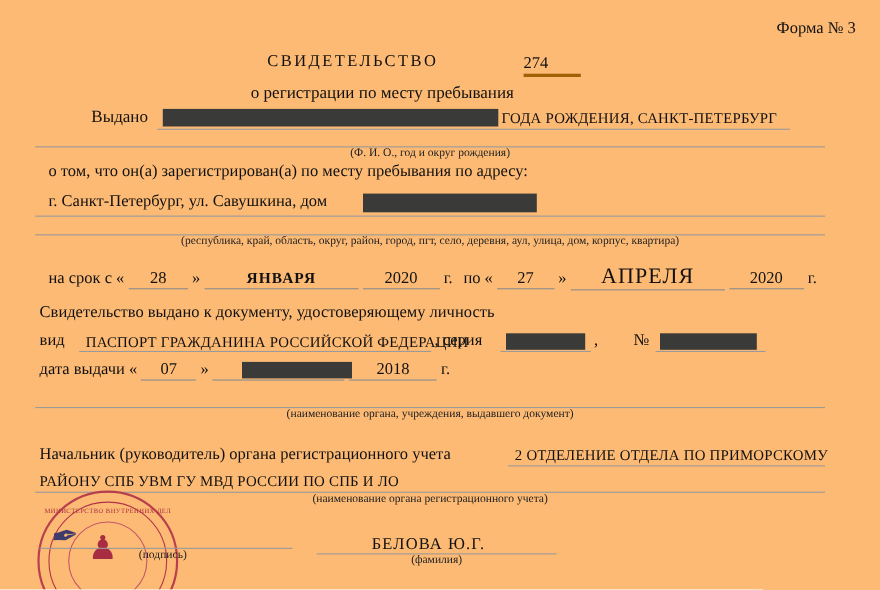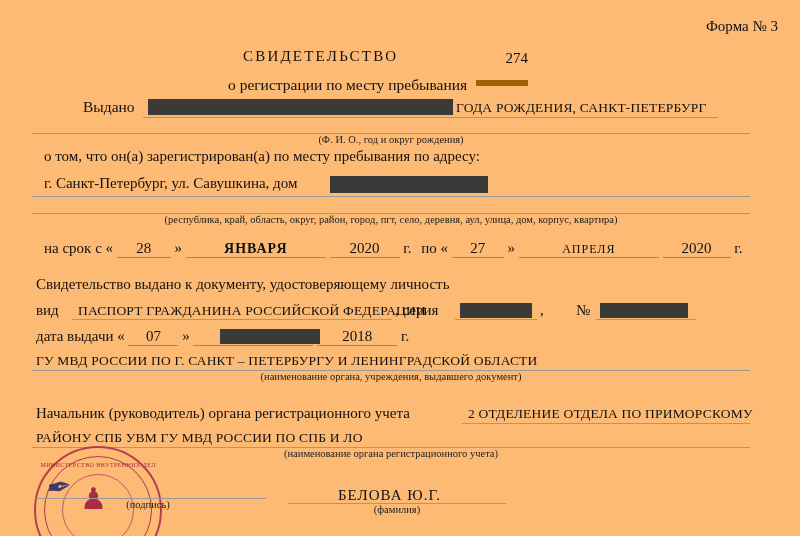--- a/index.html
+++ b/index.html
@@ -45,24 +45,24 @@
     top: 48px;
     left: 243px;
     font-size: 15px;
     letter-spacing: 2.2px;
     font-weight: 400;
   }
   .title-num {
     top: 50px;
     left: 476px;
     font-size: 15px;
-    text-align: right;
+    text-align: left;
     width: 52px;
-    border-bottom: 6px solid #a16207;
-    padding-bottom: 13px;
+    border-bottom: 3px solid #a16207;
+    padding-bottom: 0;
   }
   .title-sub {
     top: 76px;
     left: 228px;
     font-size: 15.5px;
   }
   .vydano-label {
     top: 98px;
     left: 83px;
     font-size: 15.5px;
@@ -172,21 +172,21 @@
     <span>на срок с</span>
     <span>«</span>
     <span class="uline" style="width:54px;">28</span>
     <span>»</span>
     <span class="uline" style="width:140px; font-size:14px; letter-spacing:1px;font-weight:bold;">ЯНВАРЯ</span>
     <span class="uline" style="width:70px;">2020</span>
     <span>г.</span>
     <span style="margin-left:6px;">по «</span>
     <span class="uline" style="width:52px;">27</span>
     <span>»</span>
-    <span class="uline" style="width:140px; font-size:12px; letter-spacing:1px;">АПРЕЛЯ</span>
+    <span class="uline" style="width:140px; font-size:20px; letter-spacing:1px;">АПРЕЛЯ</span>
     <span class="uline" style="width:68px;">2020</span>
     <span>г.</span>
   </div>
 
   <div class="abs body-text" style="left:36px; top:276px;">Свидетельство выдано к документу, удостоверяющему личность</div>
 
   <div class="abs body-text" style="left:36px; top:302px;">вид</div>
   <div class="abs small-caps" style="left:78px; top:303px; letter-spacing:0.2px;">ПАСПОРТ ГРАЖДАНИНА РОССИЙСКОЙ ФЕДЕРАЦИИ</div>
   <div class="line" style="left:72px; top:319px; width:320px;"></div>
   <div class="abs body-text" style="left:395px; top:302px;">, серия</div>
@@ -201,21 +201,20 @@
     <span>дата выдачи</span>
     <span>«</span>
     <span class="uline" style="width:50px;">07</span>
     <span>»</span>
     <span class="uline" style="width:120px;">&nbsp;</span>
     <span class="uline" style="width:80px;">2018</span>
     <span>г.</span>
   </div>
   <span class="abs redacted" style="left:220px; top:329px; width:100px; height:15px;"></span>
 
-  <div class="abs small-caps" style="left:36px; top:353px; letter-spacing:0.2px;">ГУ  МВД  РОССИИ  ПО  Г. САНКТ – ПЕТЕРБУРГУ  И  ЛЕНИНГРАДСКОЙ ОБЛАСТИ</div>
   <div class="line" style="left:32px; top:370px; width:718px;"></div>
   <div class="abs caption" style="left:32px; top:371px; width:718px;">(наименование органа, учреждения, выдавшего документ)</div>
 
   <div class="abs body-text" style="left:36px; top:405px;">Начальник (руководитель) органа регистрационного учета</div>
   <div class="abs small-caps" style="left:468px; top:406px; letter-spacing:0.2px;">2 ОТДЕЛЕНИЕ ОТДЕЛА  ПО ПРИМОРСКОМУ</div>
   <div class="line" style="left:462px; top:423px; width:288px;"></div>
   <div class="abs small-caps" style="left:36px; top:430px; letter-spacing:0.2px;">РАЙОНУ СПБ УВМ  ГУ  МВД РОССИИ  ПО СПБ  И  ЛО</div>
   <div class="line" style="left:32px; top:447px; width:718px;"></div>
   <div class="abs caption" style="left:32px; top:448px; width:718px;">(наименование органа регистрационного учета)</div>
 

